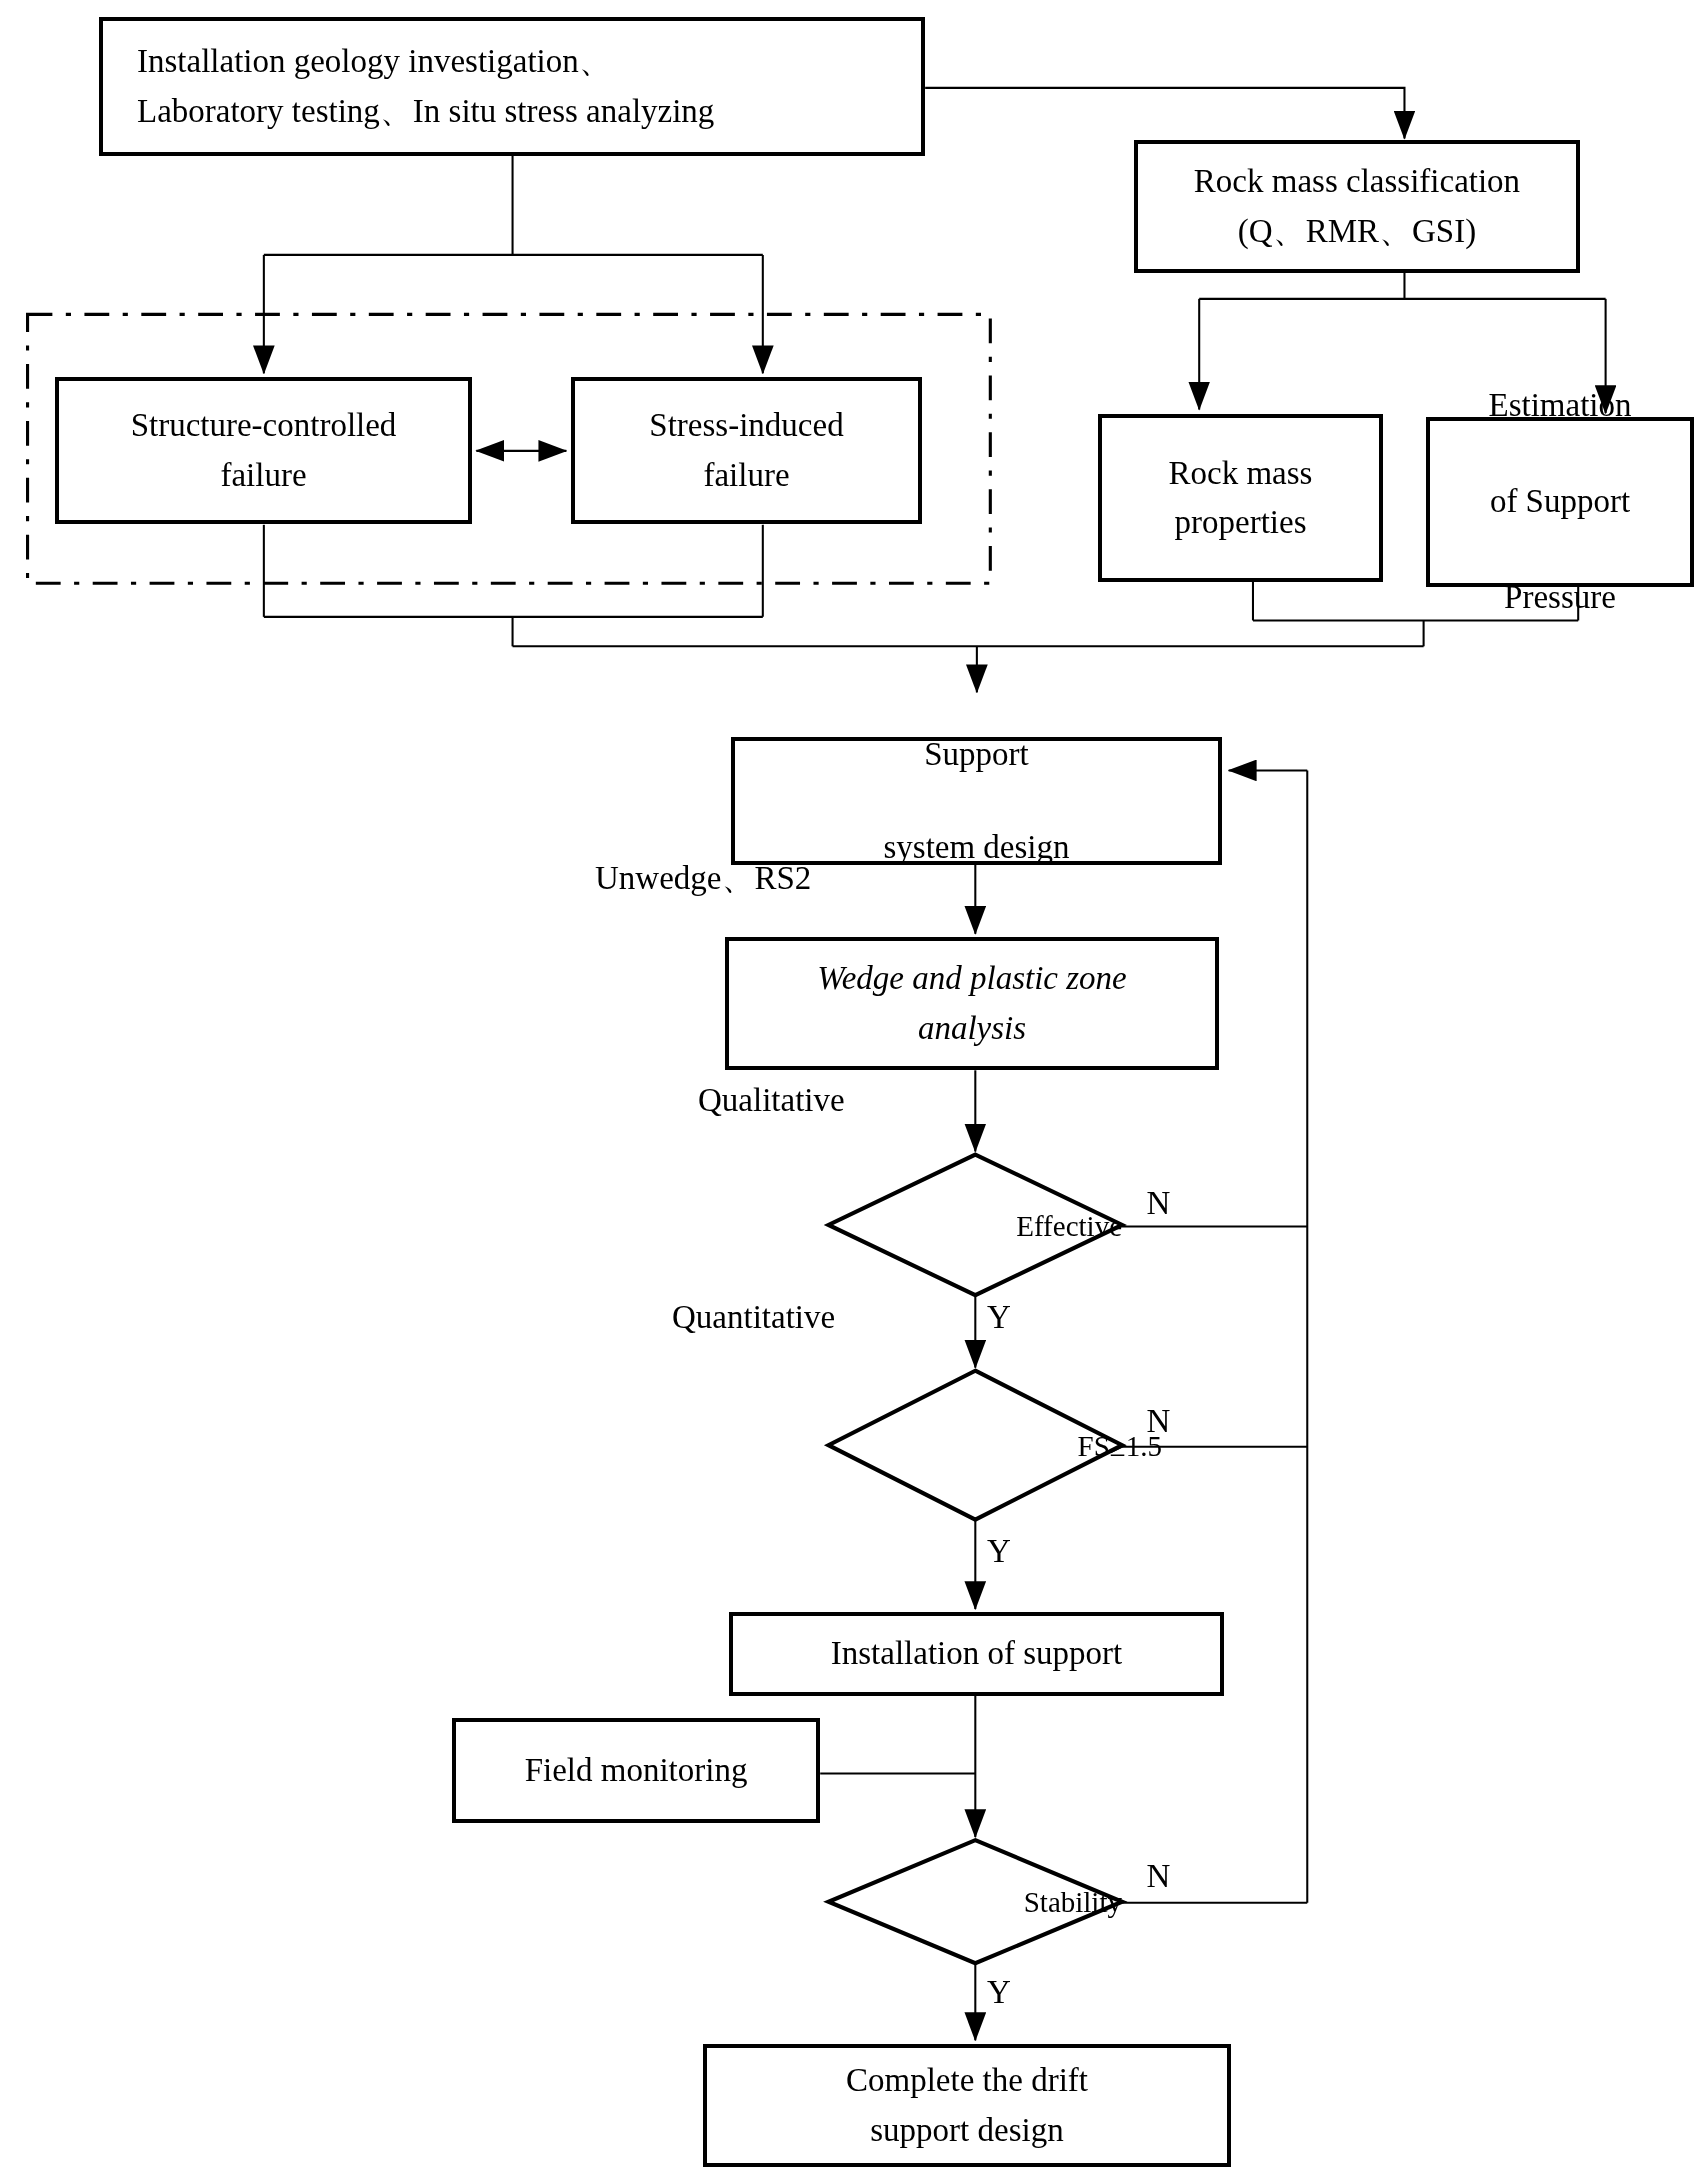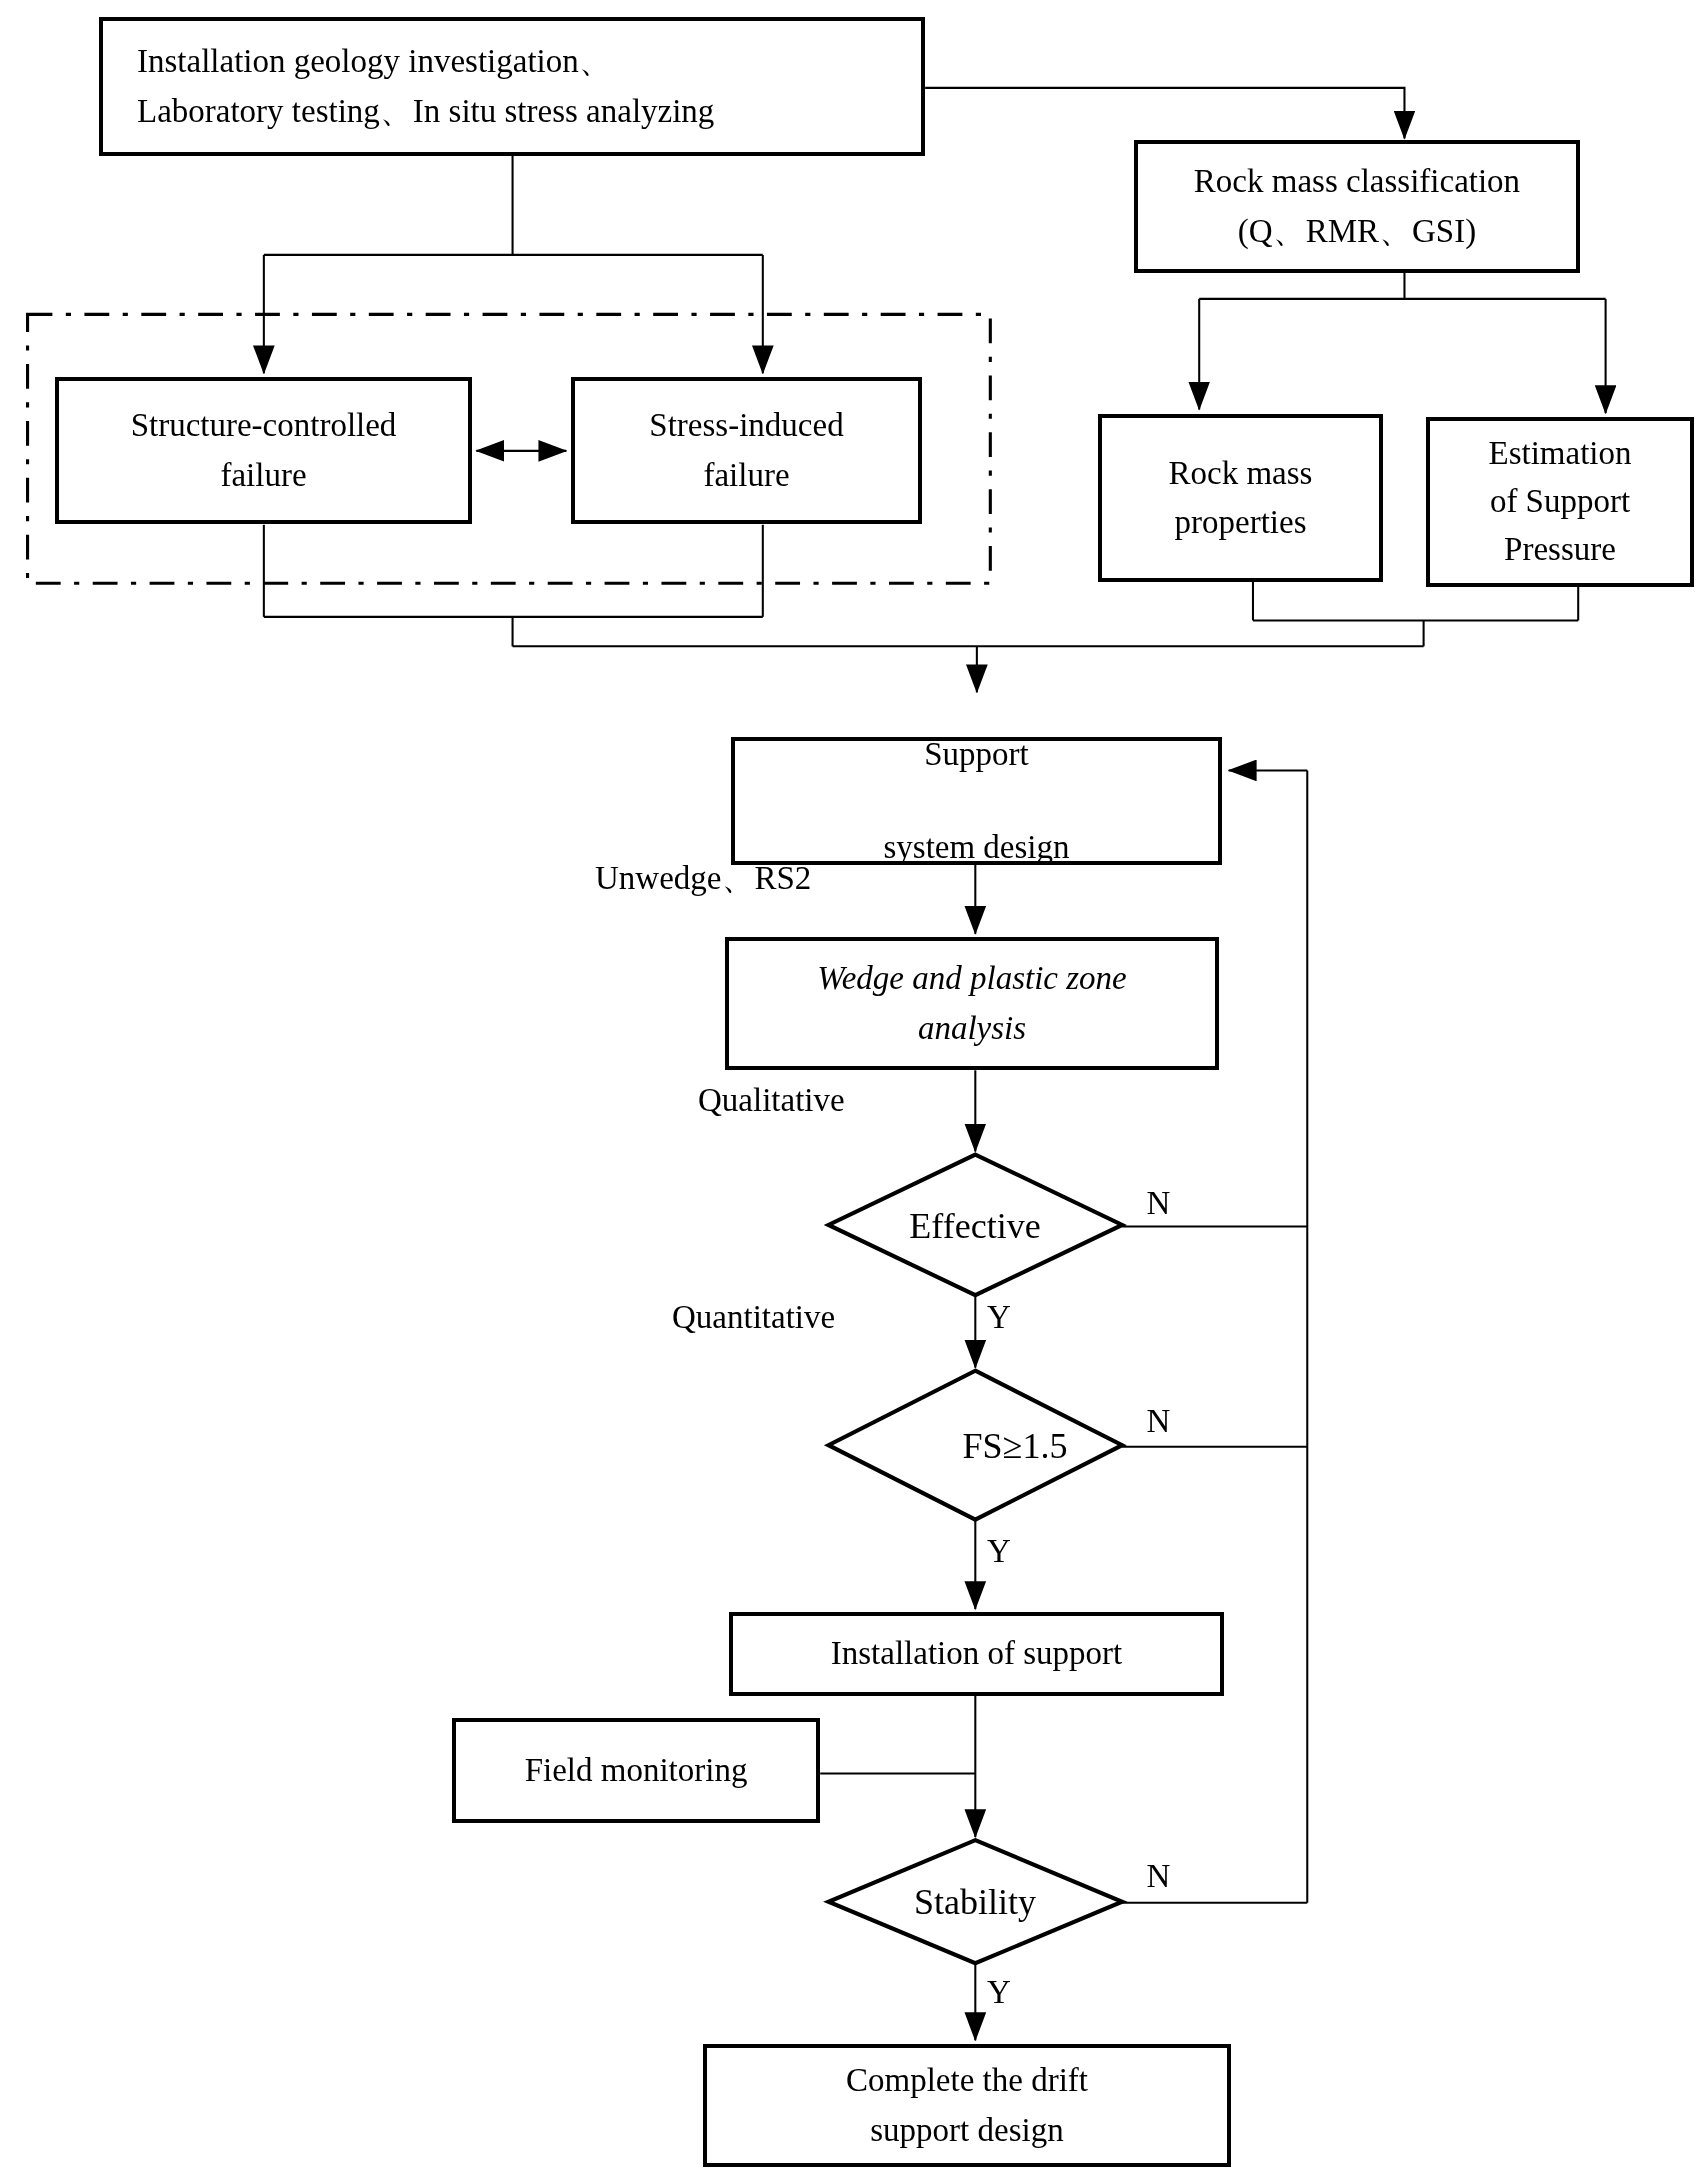--- a/index.html
+++ b/index.html
@@ -18,22 +18,22 @@
     background:#fff;
     display:flex;flex-direction:column;
     align-items:center;justify-content:center;
     text-align:center;
     font-size:33px;line-height:1.5;
     white-space:nowrap;
   }
   .node.left-align{align-items:flex-start;text-align:left;padding-left:34px;}
   .dlabel{
     position:absolute;
-    display:flex;align-items:center;justify-content:center;
-    font-size:36px;line-height:1;white-space:nowrap;
+    display:flex;align-items:center;justify-content:flex-end;
+    font-size:29px;line-height:1;white-space:nowrap;
   }
   .edge-label{
     position:absolute;
     display:flex;align-items:center;
     font-size:33px;line-height:1;white-space:nowrap;
   }
   .edge-label.right{}
   .edge-label.center{justify-content:center;}
 </style>
 </head>
@@ -154,21 +154,21 @@
   <div class="node" style="left:571px;top:377px;width:351px;height:147px;">
     <span>Stress-induced</span>
     <span>failure</span>
   </div>
 
   <div class="node" style="left:1098px;top:414px;width:285px;height:168px;">
     <span>Rock mass</span>
     <span>properties</span>
   </div>
 
-  <div class="node" style="left:1426px;top:417px;width:268px;height:170px;line-height:1.45;">
+  <div class="node" style="left:1426px;top:417px;width:268px;height:170px;line-height:1.45;gap:48px;">
     <span>Estimation</span>
     <span>of Support</span>
     <span>Pressure</span>
   </div>
 
   <div class="node" style="left:731px;top:737px;width:491px;height:128px;gap:44px;">
     <span>Support</span>
     <span>system design</span>
   </div>
 

